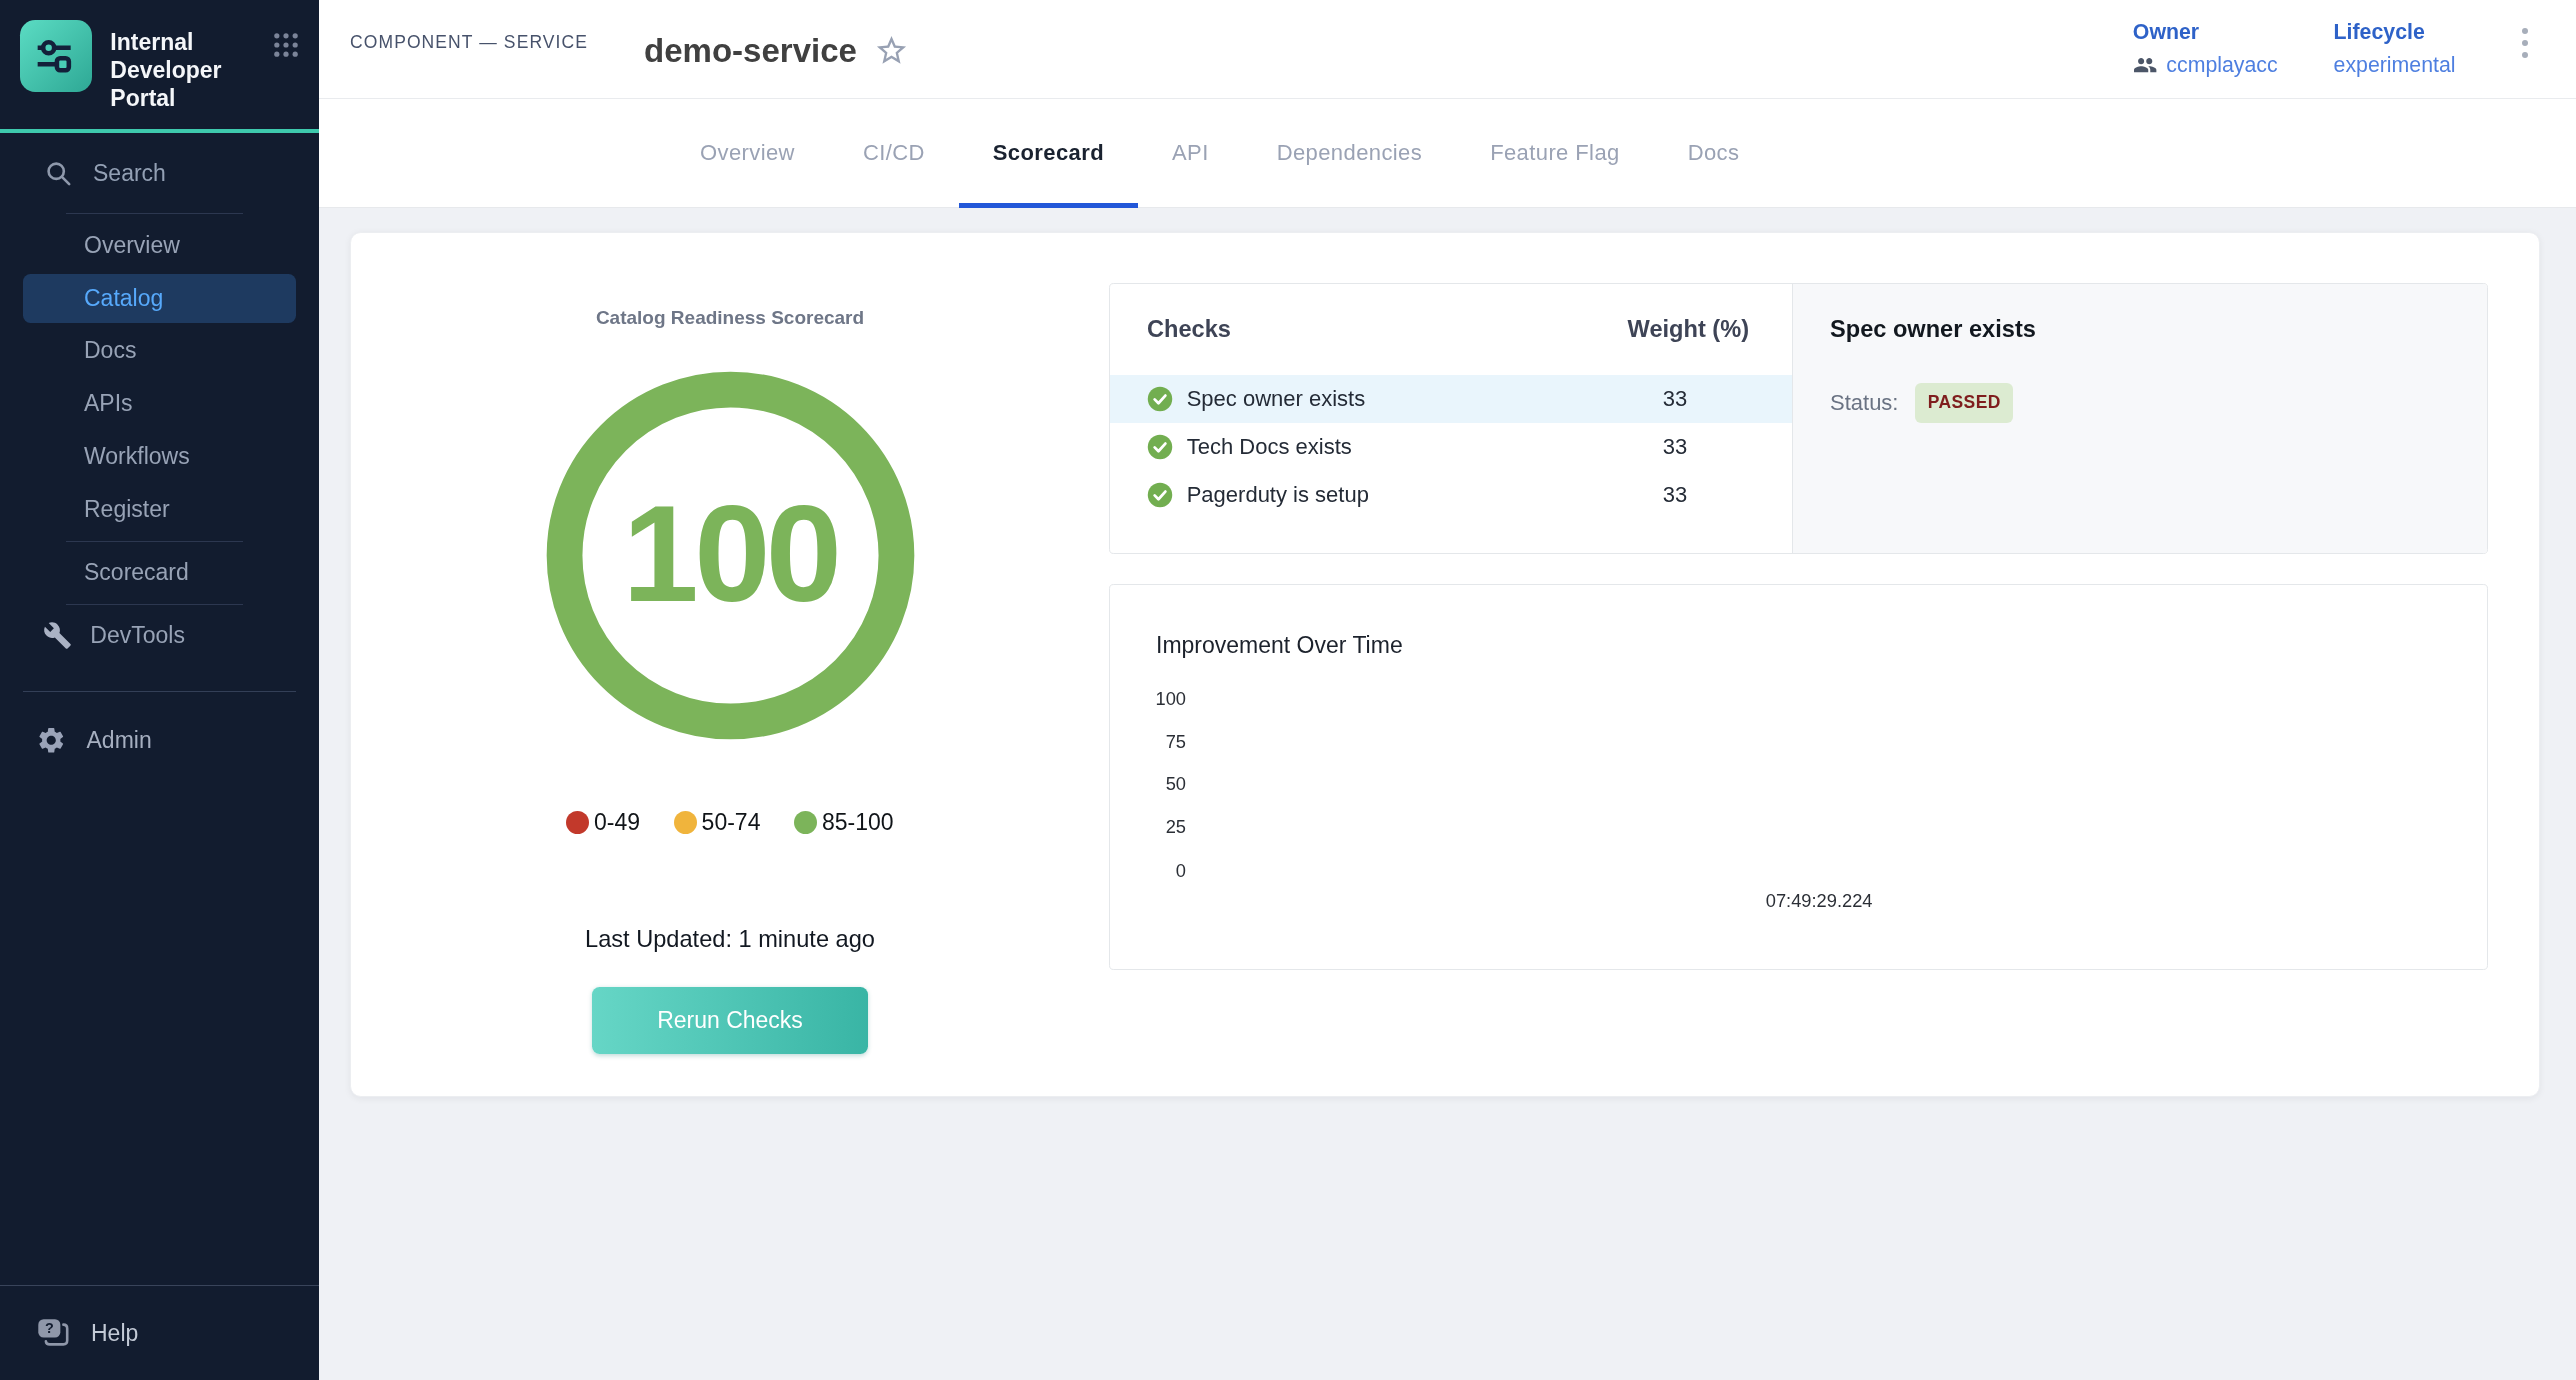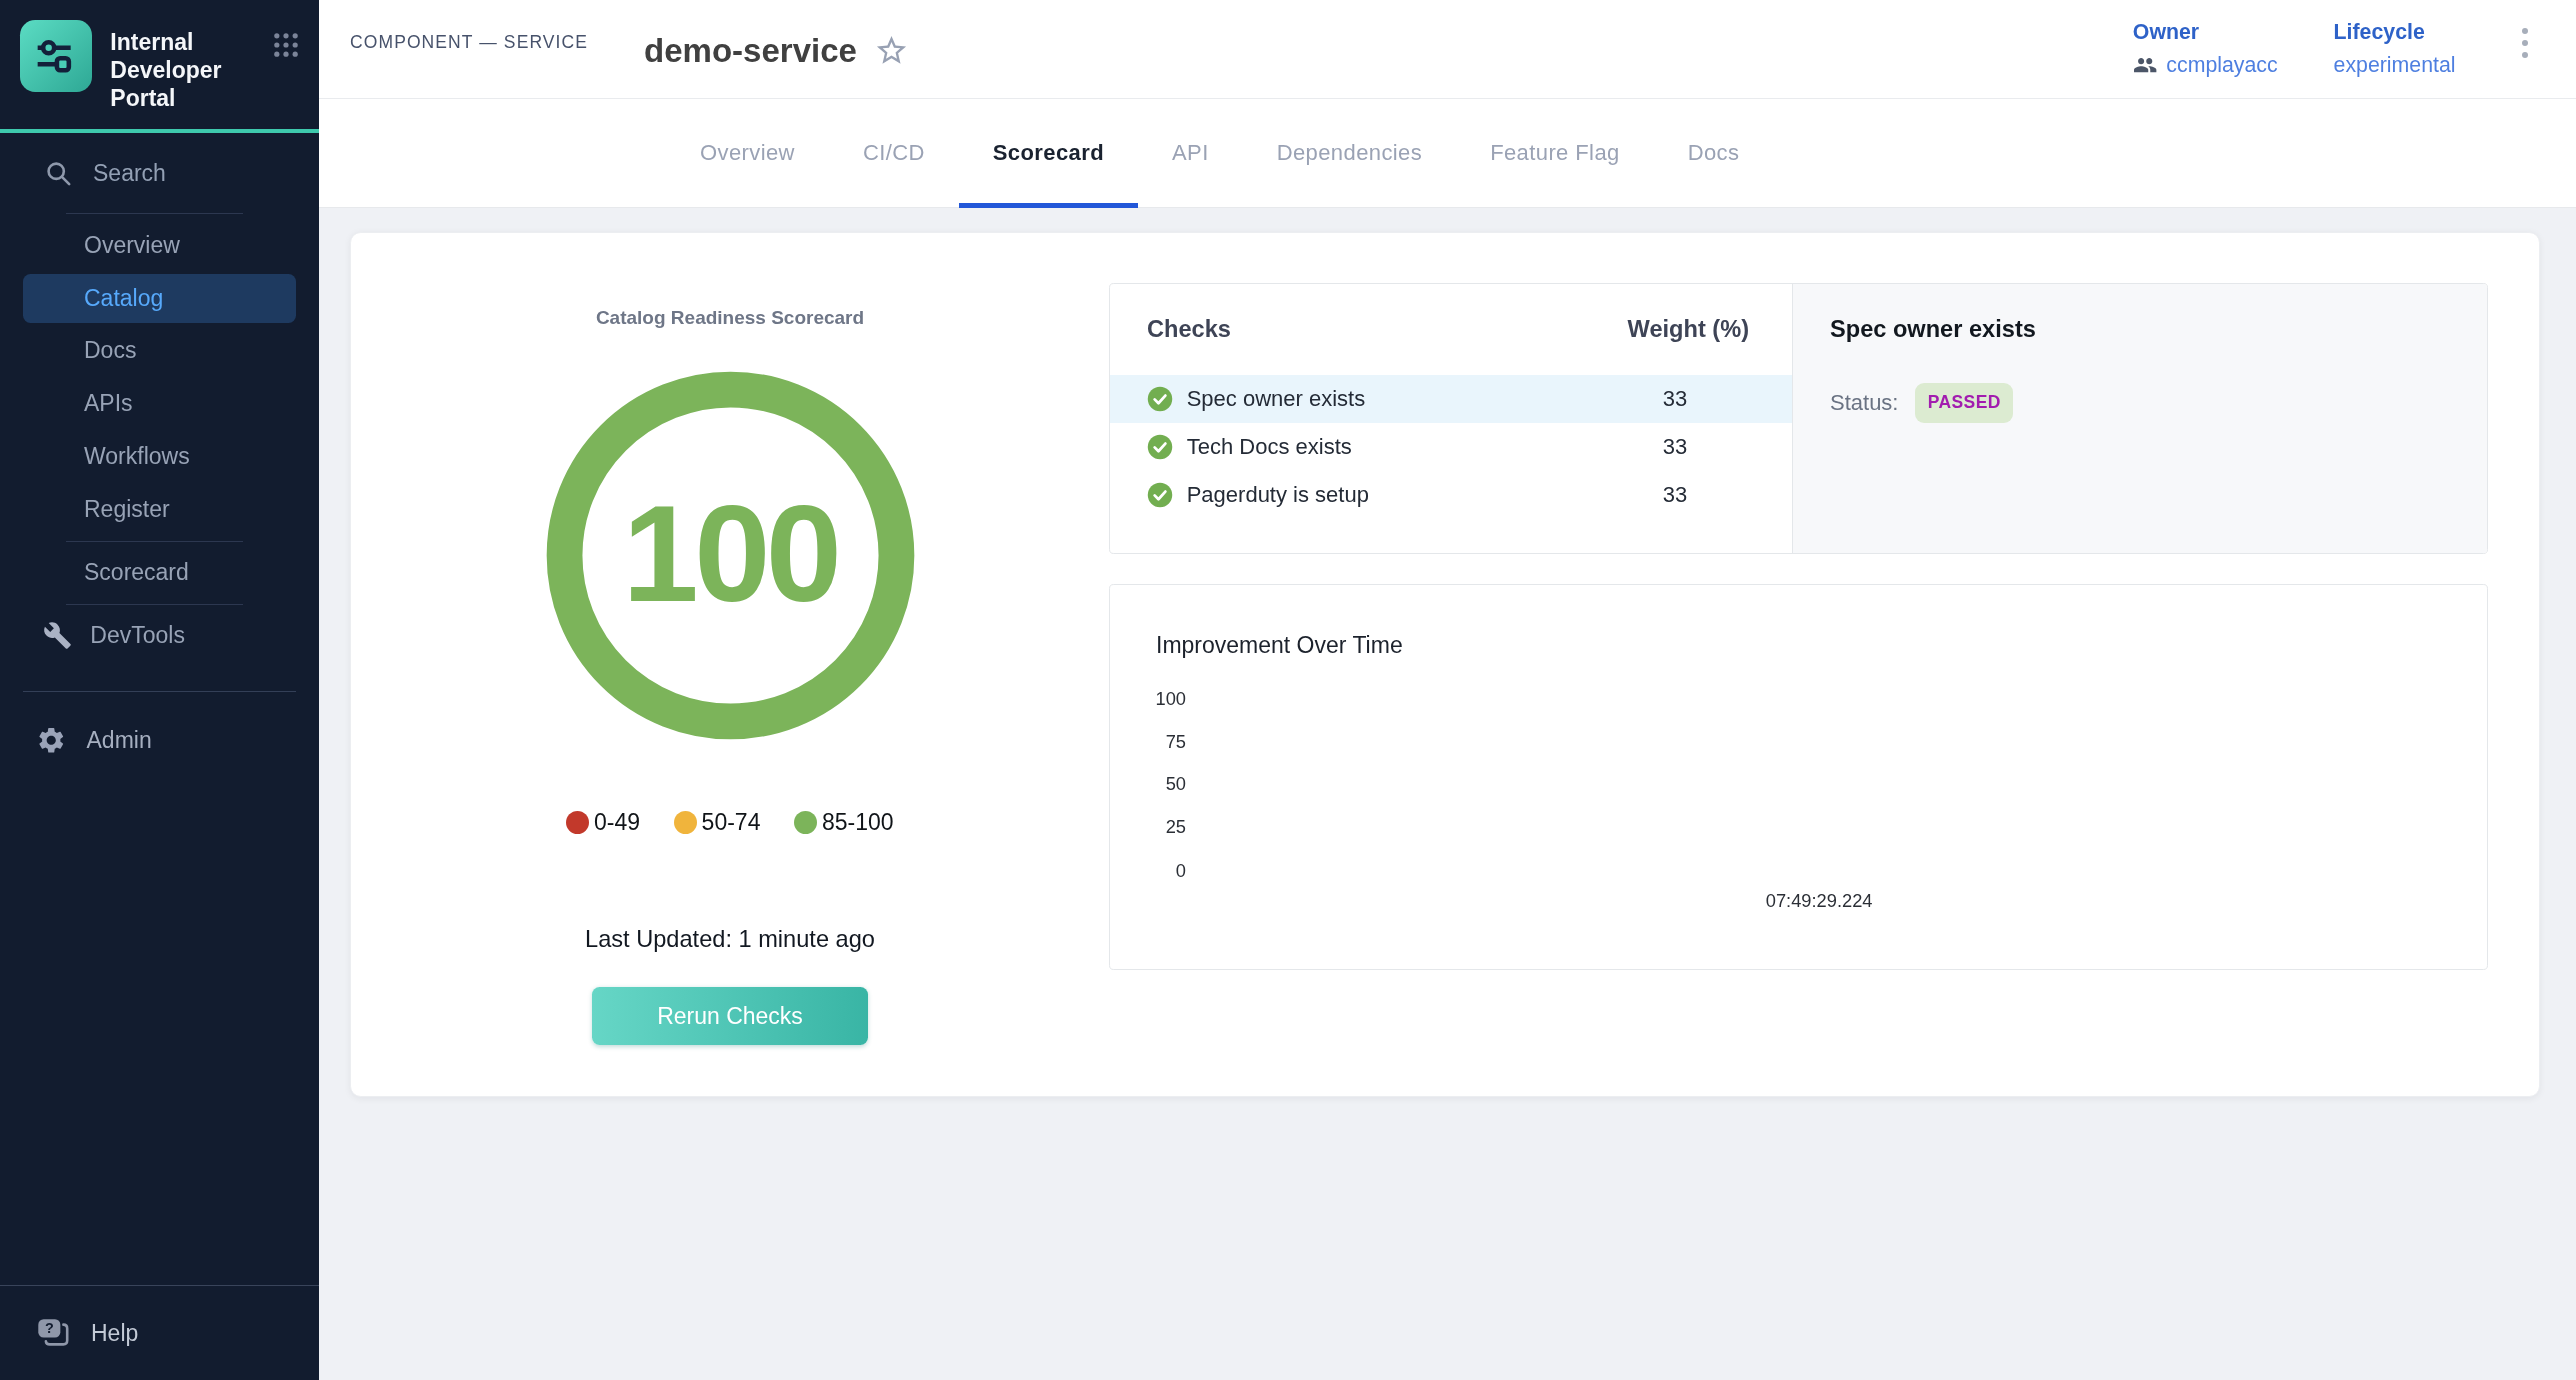--- a/index.html
+++ b/index.html
@@ -124,21 +124,21 @@
   .gauge-wrap { position:relative; width:373px; height:373px; margin-top:40px; }
   .gauge-score {
     position:absolute; inset:0; display:flex; align-items:center; justify-content:center;
     font-size:137px; font-weight:bold; letter-spacing:-4.6px; padding-bottom:4.6px;
   }
   .legend { display:flex; gap:34px; margin-top:67px; }
   .legend-item { display:flex; align-items:center; gap:4.6px; font-size:23px; color:#101418; }
   .legend-dot { width:23px; height:23px; border-radius:50%; flex:none; }
   .last-updated { margin-top:90px; font-size:23.6px; color:#121821; }
   .rerun-btn {
-    margin-top:34px; width:276px; height:58px; border:none; border-radius:7.6px;
+    margin-top:34px; width:276px; height:67px; border:none; border-radius:7.6px;
     background:linear-gradient(to right,#66d6c6,#39b5a5);
     color:#ffffff; font-size:23px; font-weight:500;
     font-family:"Liberation Sans",sans-serif;
     cursor:pointer; box-shadow:0 1.5px 4.6px rgba(20,120,110,0.25);
   }
   
   .col-right { flex:1; padding:50px 51px 0 0; min-width:0; }
   .panel-row {
     height:271px; border:0.8px solid #e4e7ea; border-radius:4.6px;
     display:flex; overflow:hidden; background:#ffffff;
@@ -393,21 +393,21 @@
                 </span>
                 <span class="check-name">Pagerduty is setup</span>
                 <span class="check-weight">33</span>
               </div>
             </div>
           </div>
           <div class="detail-section">
             <div class="detail-title">Spec owner exists</div>
             <div class="status-row">
               <span class="status-label">Status:</span>
-              <span class="status-badge" style="background: rgb(220, 235, 209); color: #a21caf; border-radius: 9px;">PASSED</span>
+              <span class="status-badge" style="background: rgb(220, 235, 209); color: #7f1d1d;">PASSED</span>
             </div>
           </div>
         </div>
 
         <div class="chart-panel">
           <div class="chart-title">Improvement Over Time</div>
           <span class="ytick">100</span>
           <span class="ytick">75</span>
           <span class="ytick">50</span>
           <span class="ytick">25</span>

